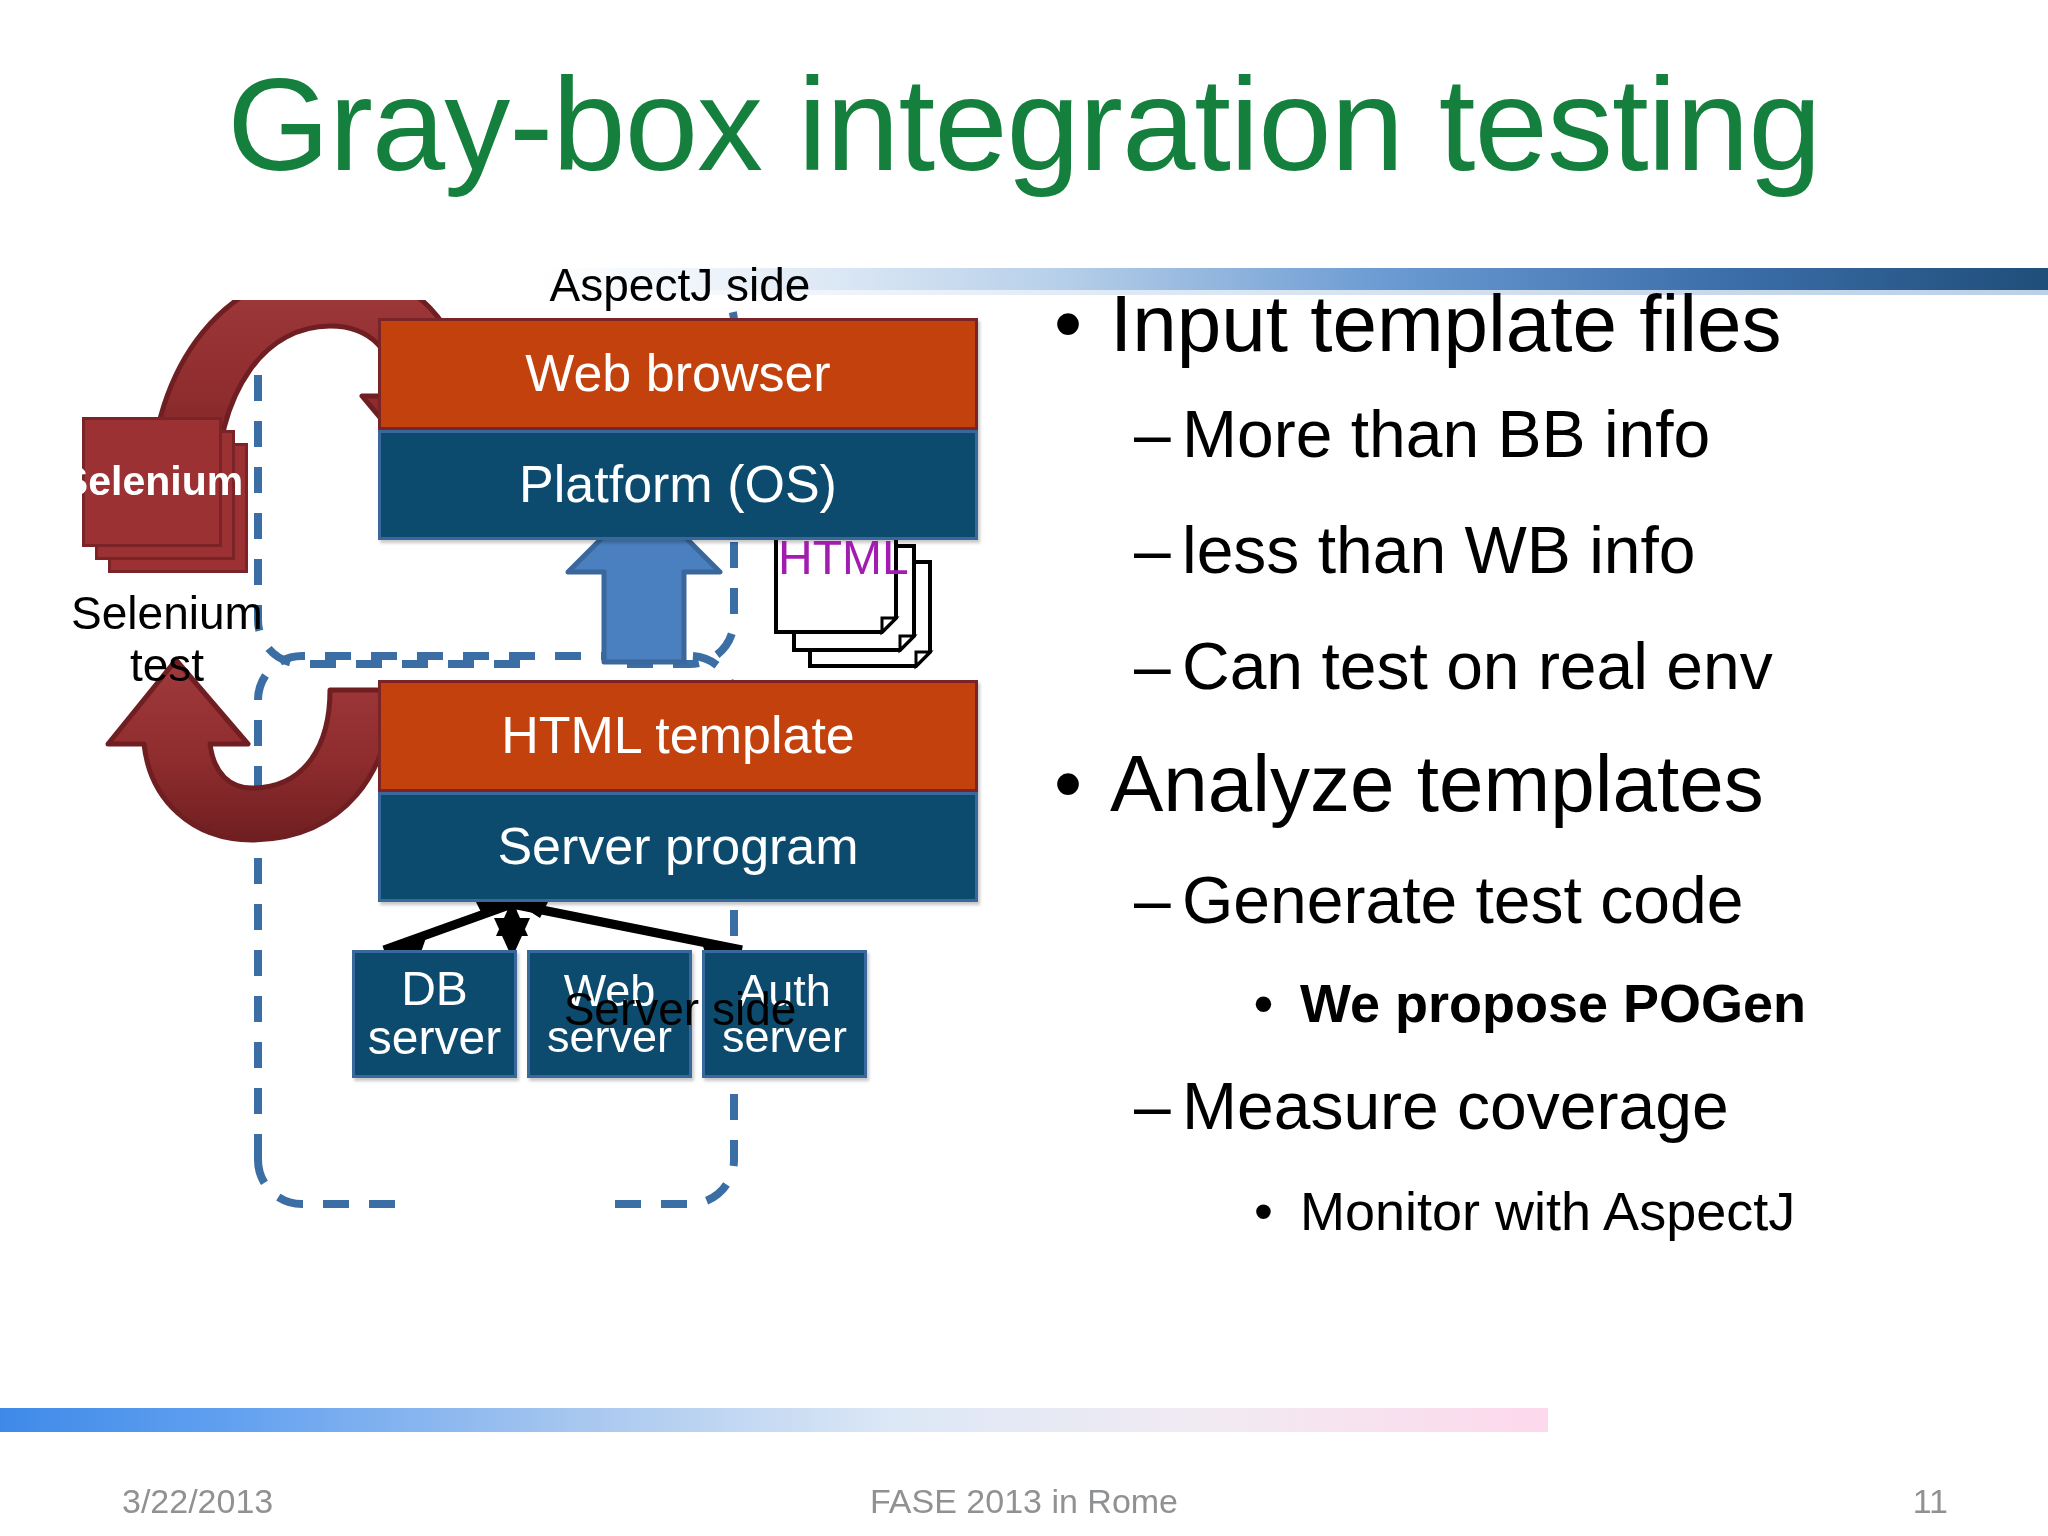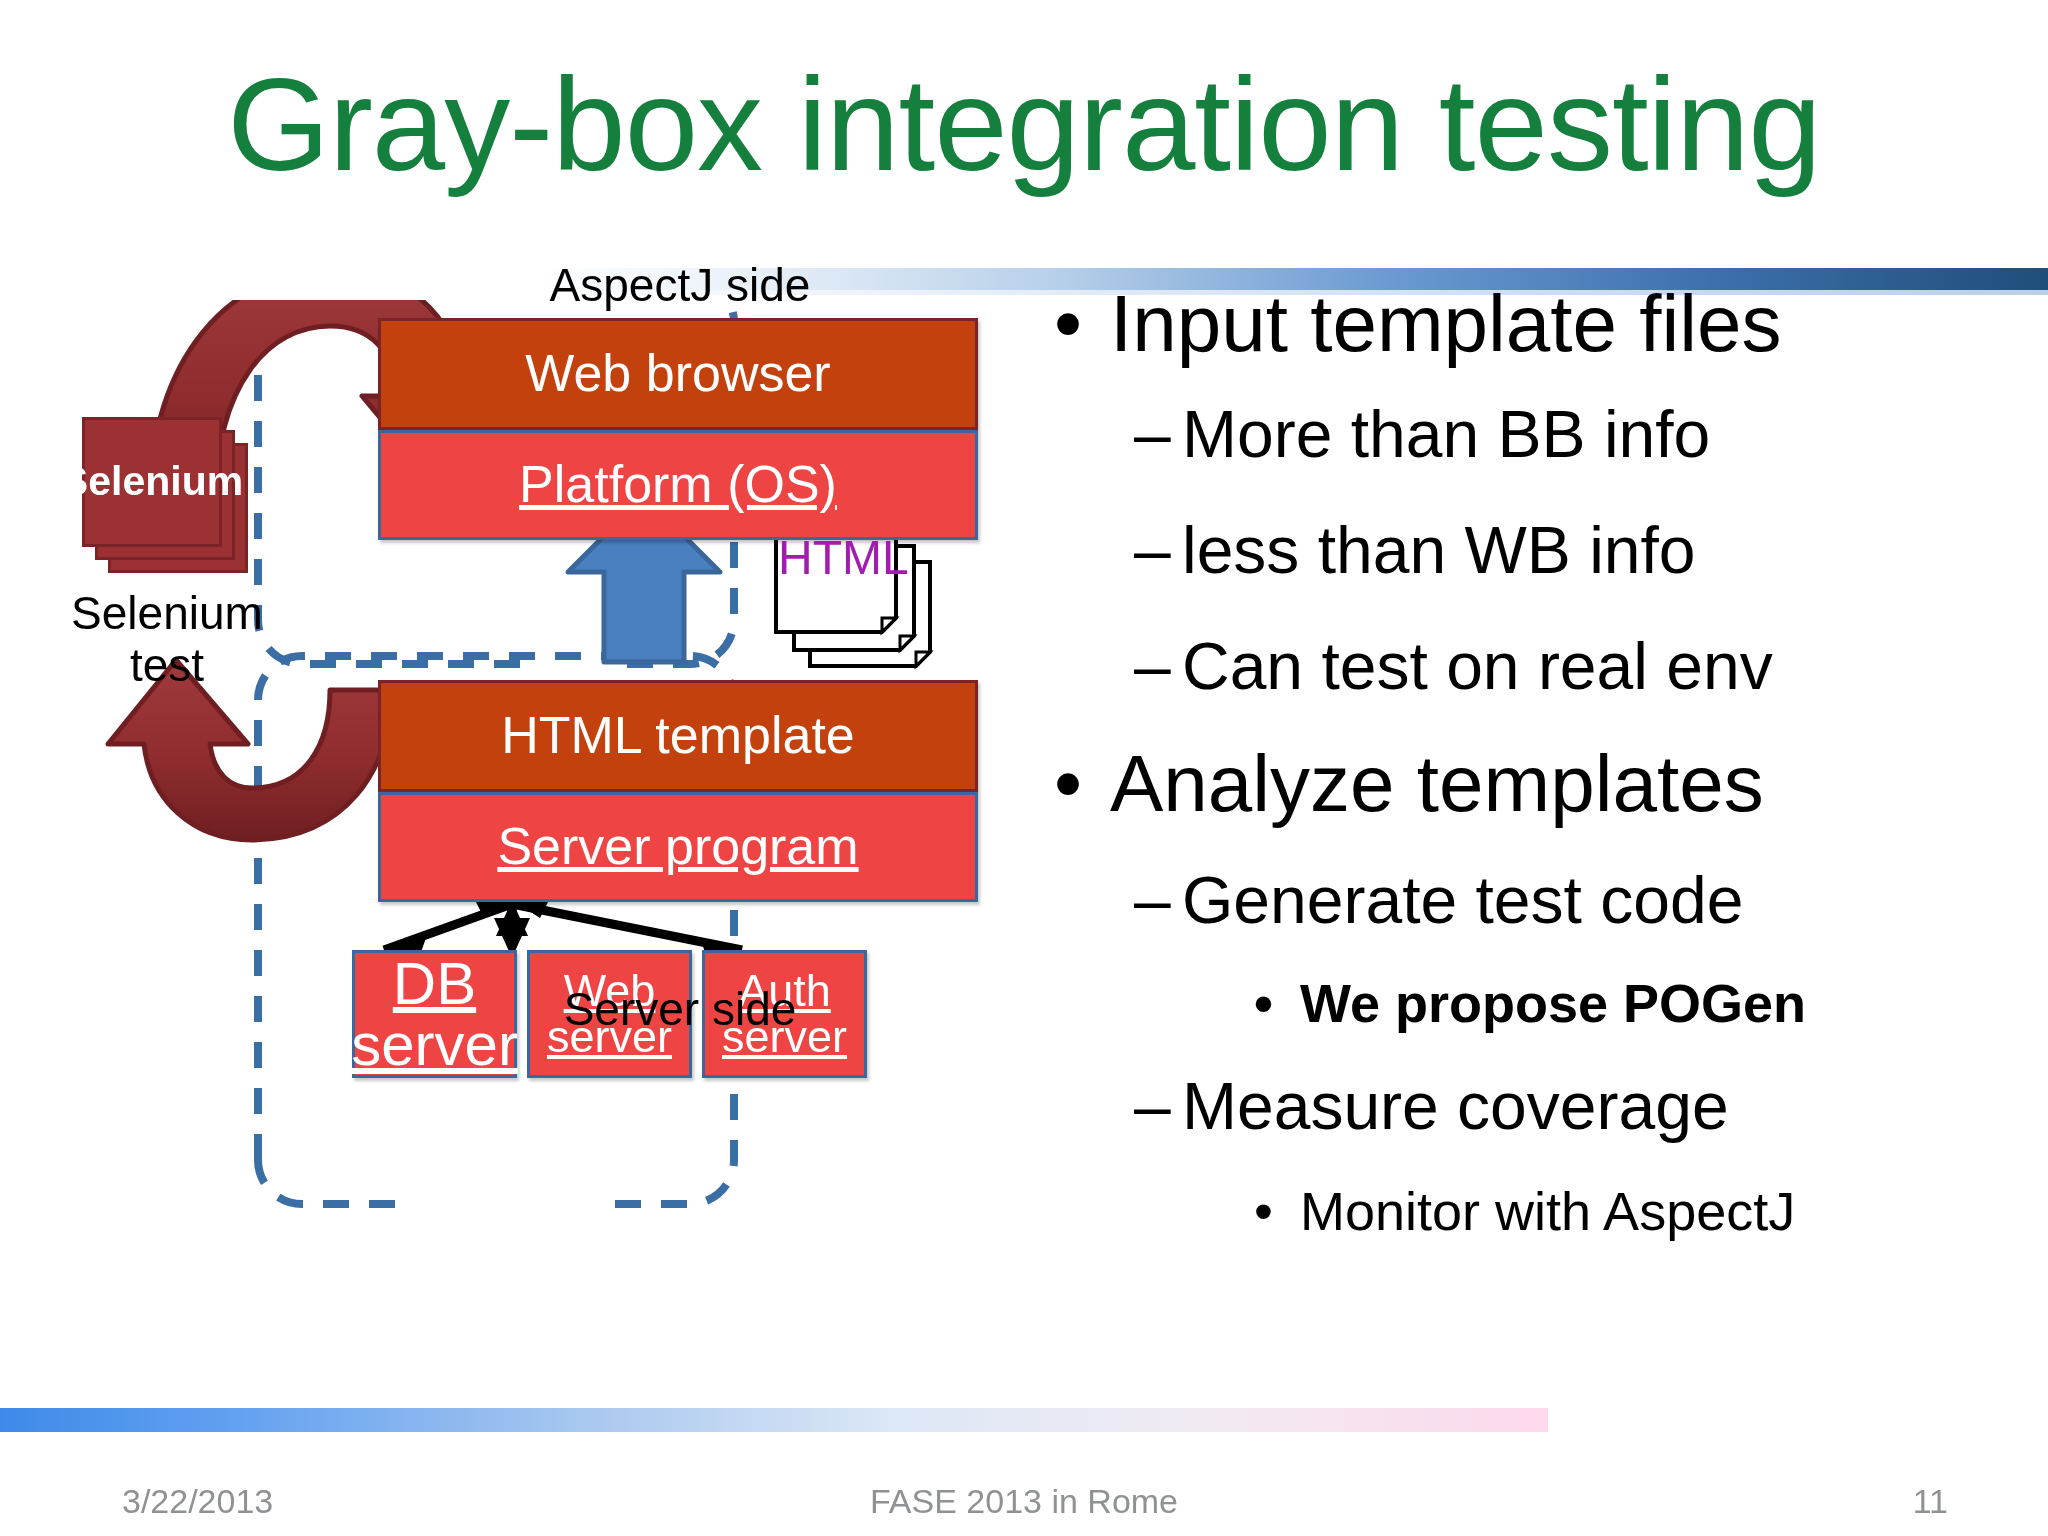--- a/index.html
+++ b/index.html
@@ -106,32 +106,31 @@
     font-weight: 400;
     text-align: center;
     line-height: 1.02;
   }
   .gbox.red {
     background: #c2410c;
     border: 3px solid #7b2427;
     box-shadow: 2px 3px 3px rgba(0,0,0,0.22);
   }
   .gbox.blue {
-    background: #ef4444;
+    background: #0c4a6e;
     border: 3px solid #3a679c;
     box-shadow: 2px 3px 3px rgba(0,0,0,0.22);
-    text-decoration: underline;
   }
 
   #box-web-browser   { left: 378px; top:  18px; width: 600px; height: 112px; font-size: 52px; }
   #box-platform      { left: 378px; top: 130px; width: 600px; height: 110px; font-size: 52px; }
   #box-html-template { left: 378px; top: 380px; width: 600px; height: 112px; font-size: 52px; }
   #box-server-prog   { left: 378px; top: 492px; width: 600px; height: 110px; font-size: 52px; }
 
-  #box-db-server   { left: 352px; top: 650px; width: 165px; height: 128px; font-size: 60px; }
+  #box-db-server   { left: 352px; top: 650px; width: 165px; height: 128px; font-size: 48px; }
   #box-web-server  { left: 527px; top: 650px; width: 165px; height: 128px; font-size: 45px; }
   #box-auth-server { left: 702px; top: 650px; width: 165px; height: 128px; font-size: 45px; }
 
   
   #selenium-stack { position: absolute; left: 82px; top: 117px; width: 180px; height: 164px; }
   .sel-sheet {
     position: absolute;
     background: #9c3134;
     border: 3px solid #7b2427;
     box-sizing: border-box;

